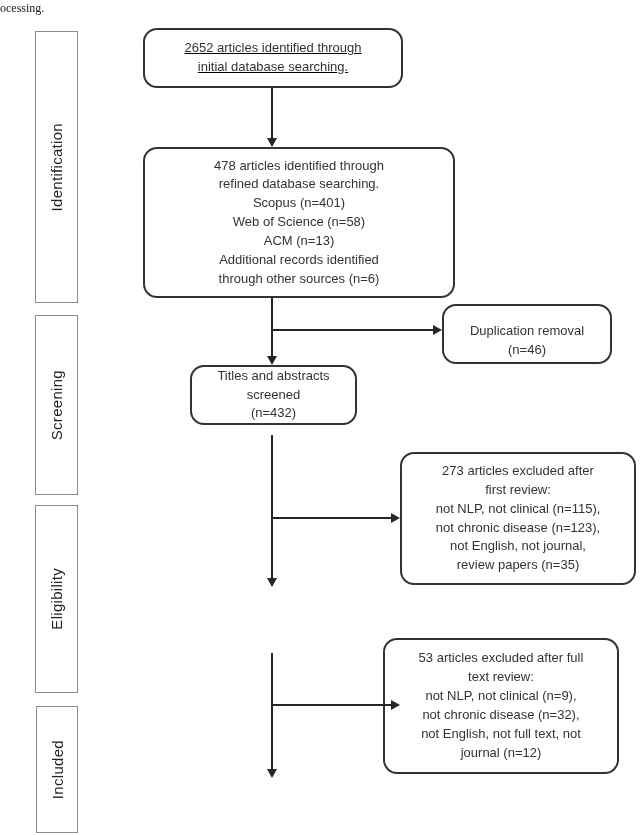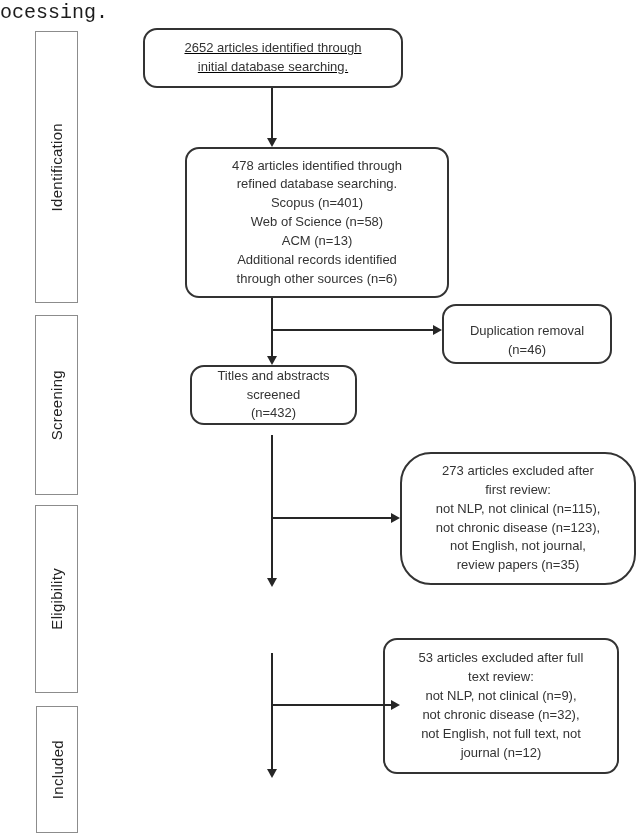--- a/index.html
+++ b/index.html
@@ -12,22 +12,22 @@
     position: relative;
     width: 640px;
     height: 835px;
     background: #ffffff;
     overflow: hidden;
   }
   .caption-fragment {
     position: absolute;
     left: 0px;
     top: 1px;
-    font-family: Liberation Mono, monospace;
-    font-size: 20px;
+    font-family: Liberation Serif, serif;
+    font-size: 12px;
     color: #1c1c1c;
     white-space: nowrap;
   }
   .stage {
     position: absolute;
     background: #ffffff;
     border: 1.5px solid #8c8c8c;
     display: flex;
     align-items: center;
     justify-content: center;
@@ -106,42 +106,42 @@
   </div>
   <div class="stage" style="left:36px; top:706px; width:42px; height:127px;">
     <span class="stage-label">Included</span>
   </div>
 
   <div class="node" style="left:143px; top:28px; width:260px; height:60px;text-decoration:underline;">
     <span class="node-text">2652 articles identified through
 initial database searching.</span>
   </div>
 
-  <div class="node" style="left:143px; top:147px; width:264px; height:151px;margin-left:42px;">
+  <div class="node" style="left:143px; top:147px; width:312px; height:151px;">
     <span class="node-text">478 articles identified through
 refined database searching.
 Scopus (n=401)
 Web of Science (n=58)
 ACM (n=13)
 Additional records identified
 through other sources (n=6)</span>
   </div>
 
   <div class="node" style="left:442px; top:304px; width:170px; height:60px;align-items:flex-end;">
     <span class="node-text">Duplication removal
 (n=46)</span>
   </div>
 
   <div class="node" style="left:190px; top:365px; width:167px; height:60px;">
     <span class="node-text">Titles and abstracts
 screened
 (n=432)</span>
   </div>
 
-  <div class="node" style="left:400px; top:452px; width:236px; height:133px;border-radius:31px;">
+  <div class="node" style="left:400px; top:452px; width:236px; height:133px;">
     <span class="node-text">273 articles excluded after
 first review:
 not NLP, not clinical (n=115),
 not chronic disease (n=123),
 not English, not journal,
 review papers (n=35)</span>
   </div>
 
 
   <div class="node" style="left:383px; top:638px; width:236px; height:136px;">

